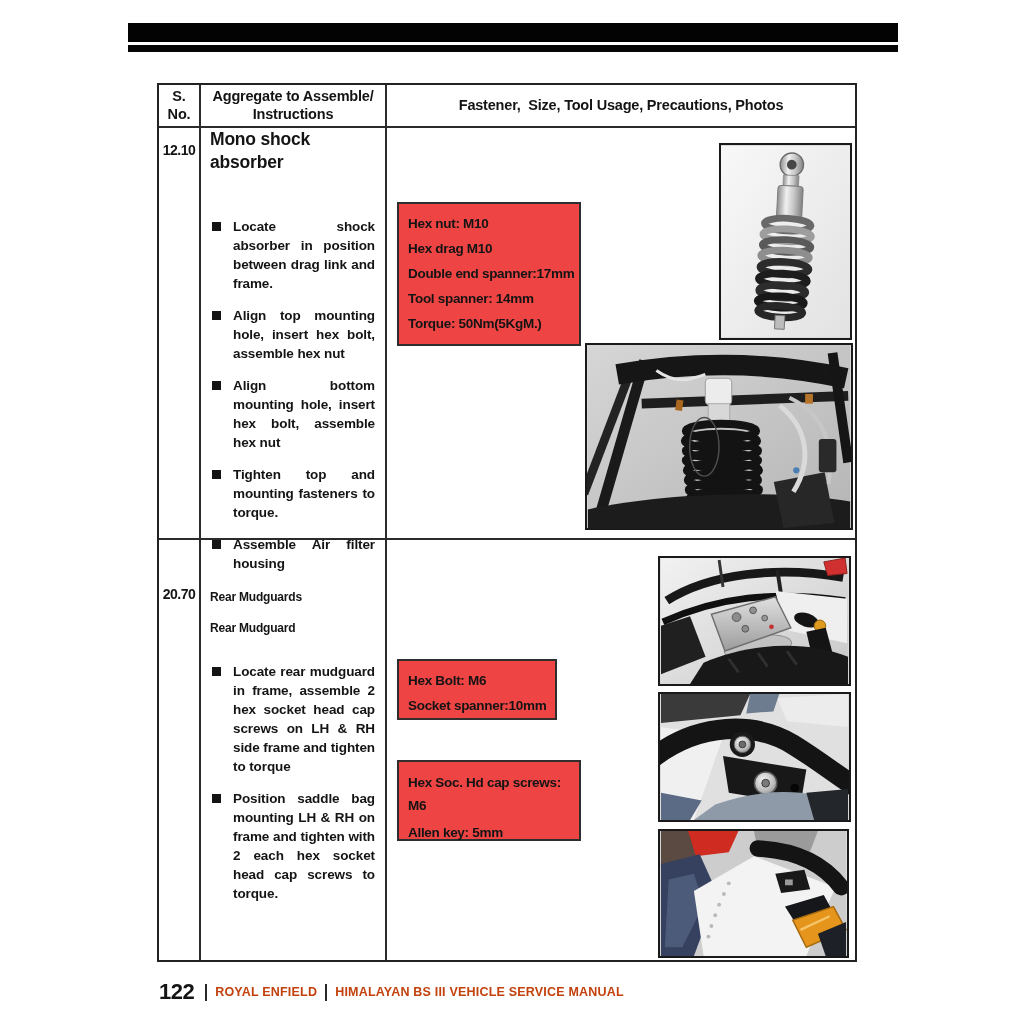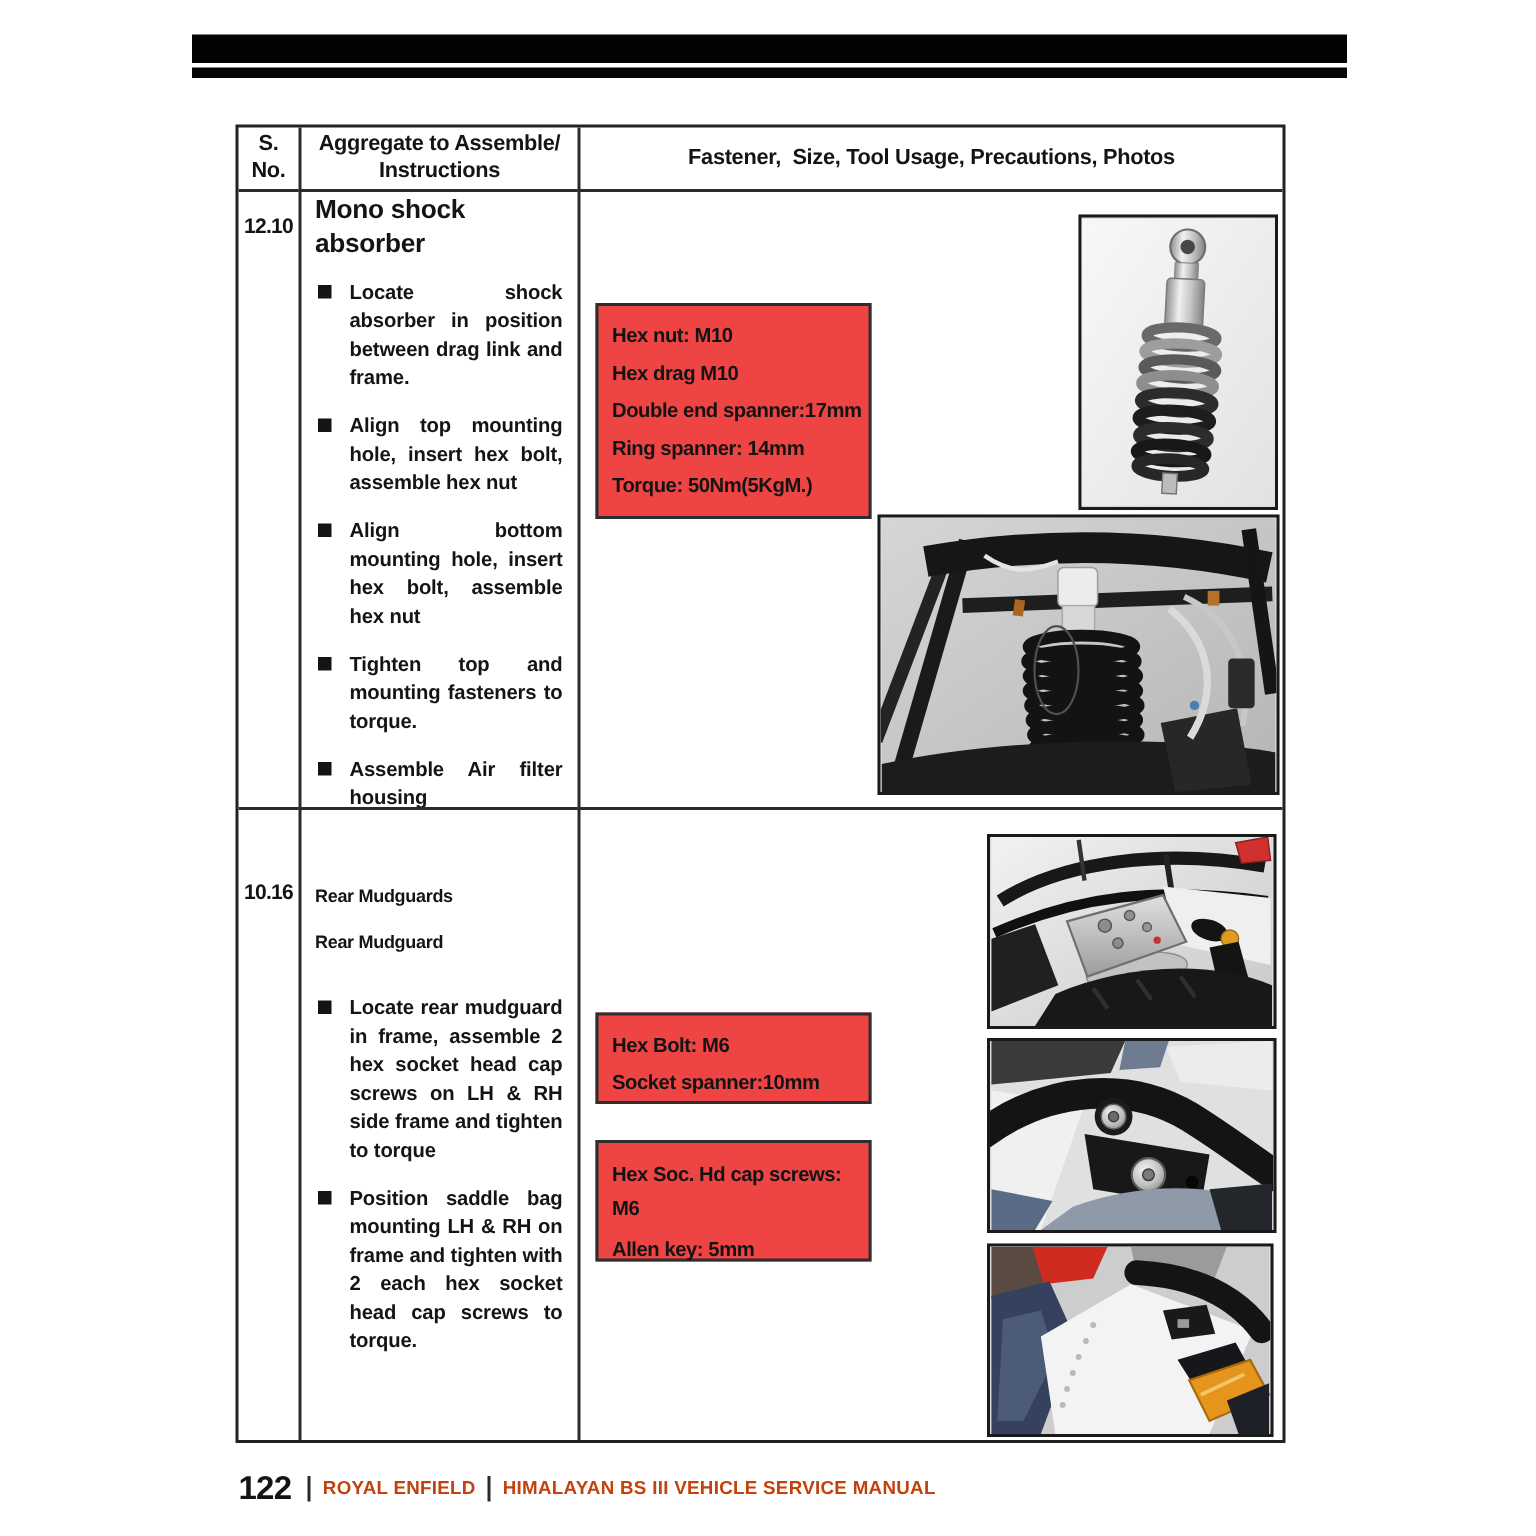--- a/index.html
+++ b/index.html
@@ -22,32 +22,32 @@
   .sno-cell{font-weight:bold;font-size:14px;letter-spacing:-0.5px;text-align:center;}
   .sno-r1{padding-top:14px;}
   .sno-r2{padding-top:46px;}
 
   .instr{padding:0 10px 0 9px;}
   .instr-r1{}
   .instr-r2{padding-top:42px;}
   .row-title{font-weight:bold;font-size:17.5px;line-height:23px;letter-spacing:-0.2px;}
   .row-title2{font-weight:bold;font-size:12px;line-height:31px;letter-spacing:-0.2px;}
   .bullets{display:flex;flex-direction:column;gap:13px;}
-  .bl-r1{margin-top:11px;}
+  .bl-r1{margin-top:43px;}
   .bl-r2{margin-top:18px;}
   .bullet{display:flex;}
   .bullet-marker{width:9px;height:9px;background:#141414;margin:5px 12px 0 2px;flex:none;}
   .bullet-text{flex:1;font-weight:bold;font-size:13.5px;line-height:19px;text-align:justify;letter-spacing:-0.1px;}
 
   .fast{position:relative;}
   .spec-box{position:absolute;background:#ef4444;border:2px solid #2e2e2e;box-sizing:border-box;padding:7px 8px 5px 9px;}
   .spec-line{font-weight:bold;font-size:13.5px;line-height:25px;letter-spacing:-0.3px;white-space:nowrap;}
   .spec-line.wrap{white-space:normal;line-height:23px;padding:2px 0 3px 0;}
   .box-a{left:10px;top:74px;width:184px;height:144px;}
-  .box-b{left:10px;top:119px;width:184px;height:61px;margin-top:16px;}
+  .box-b{left:10px;top:119px;width:160px;height:61px;}
   .box-c{left:10px;top:220px;width:184px;height:81px;}
 
   .photo{position:absolute;border:2px solid #1a1a1a;box-sizing:border-box;background:#dcdcdc;overflow:hidden;}
   .photo svg{display:block;width:100%;height:100%;}
   .ph-shock{left:332px;top:15px;width:133px;height:197px;}
   .ph-installed{left:198px;top:215px;width:268px;height:187px;}
   .ph-bracket{left:271px;top:16px;width:193px;height:130px;}
   .ph-screws{left:271px;top:152px;width:193px;height:130px;}
   .ph-fender{left:271px;top:289px;width:191px;height:129px;}
 
@@ -105,21 +105,21 @@
           <span class="bullet-text">Assemble Air filter housing</span>
         </div>
       </div>
     </div>
 
     <div class="cell fast">
       <div class="spec-box box-a">
         <div class="spec-line">Hex nut: M10</div>
         <div class="spec-line">Hex drag M10</div>
         <div class="spec-line">Double end spanner:17mm</div>
-        <div class="spec-line">Ring spanner: 14mm</div>
+        <div class="spec-line">Tool spanner: 14mm</div>
         <div class="spec-line">Torque: 50Nm(5KgM.)</div>
       </div>
 
       <div class="photo ph-shock">
         <svg viewBox="0 0 133 197">
           <defs>
             <linearGradient id="pa-bg" x1="0" y1="0" x2="1" y2="1">
               <stop offset="0" stop-color="#f8f8f8"></stop>
                 <stop offset="1" stop-color="#e2e2e2"></stop>
             </linearGradient>
@@ -186,21 +186,21 @@
           <path d="M0,187 L268,187 L268,160 C200,148 80,150 0,168 Z" fill="#1c1c1c"></path>
           <path d="M190,140 L242,130 L252,182 L200,187 Z" fill="#272727"></path>
           <path d="M196,62 C224,84 230,118 210,150" stroke="#dadada" stroke-width="5" fill="none"></path>
           <path d="M206,54 C240,70 252,100 246,142" stroke="#c7c7c7" stroke-width="4" fill="none"></path>
           <circle cx="213" cy="128" r="3.2" fill="#4a7fb5"></circle>
           <rect x="236" y="96" width="18" height="34" rx="3" fill="#2a2a2a"></rect>
         </svg>
       </div>
     </div>
 
-    <div class="cell col1 sno-cell sno-r2">10.16</div>
+    <div class="cell col1 sno-cell sno-r2">20.70</div>
 
     <div class="cell instr instr-r2">
       <div class="row-title2">Rear Mudguards</div>
       <div class="row-title2">Rear Mudguard</div>
       <div class="bullets bl-r2">
         <div class="bullet">
           <span class="bullet-marker"></span>
           <span class="bullet-text">Locate rear mudguard in frame, assemble 2 hex socket head cap screws on LH &amp; RH side frame and tighten to torque</span>
         </div>
         <div class="bullet">

